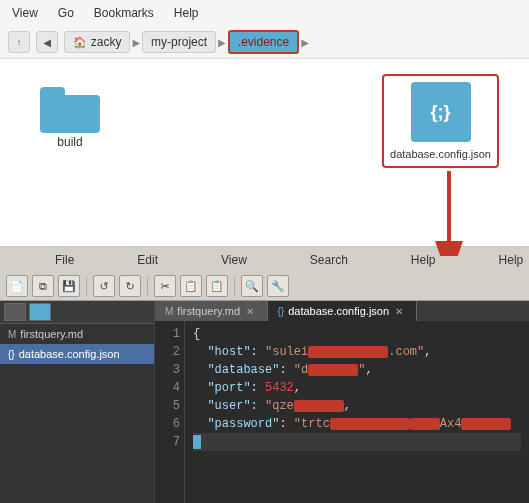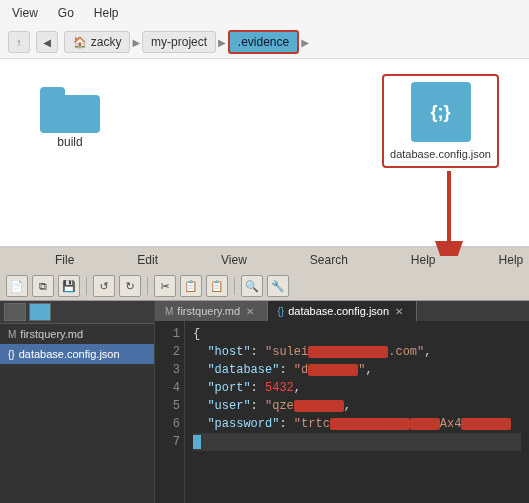--- a/index.html
+++ b/index.html
@@ -67,21 +67,21 @@
       background: #e8e8e8;
       border: 1px solid #ccc;
       border-radius: 3px;
       cursor: pointer;
       font-size: 12px;
       color: #333;
     }
 
     .breadcrumb-item.active {
       background: #5aadcf;
-      color: #0f172a;
+      color: #7f1d1d;
       border: 2px solid #c0392b;
     }
 
     .breadcrumb-item .home-icon {
       font-size: 11px;
     }
 
     .breadcrumb-arrow {
       color: #888;
       font-size: 10px;
@@ -331,20 +331,21 @@
     }
   </style>
 </head>
 <body>
 
 <div class="top-panel">
 
   <div class="menu-bar">
     <span class="menu-item">View</span>
     <span class="menu-item">Go</span>
+    <span class="menu-item">Bookmarks</span>
     <span class="menu-item">Help</span>
   </div>
 
   <div class="nav-bar">
     <div class="nav-btn">↑</div>
     <div class="nav-btn">◀</div>
     <div class="breadcrumb-bar">
       <div class="breadcrumb-item">
         <span class="home-icon">🏠</span>
         <span>zacky</span>

